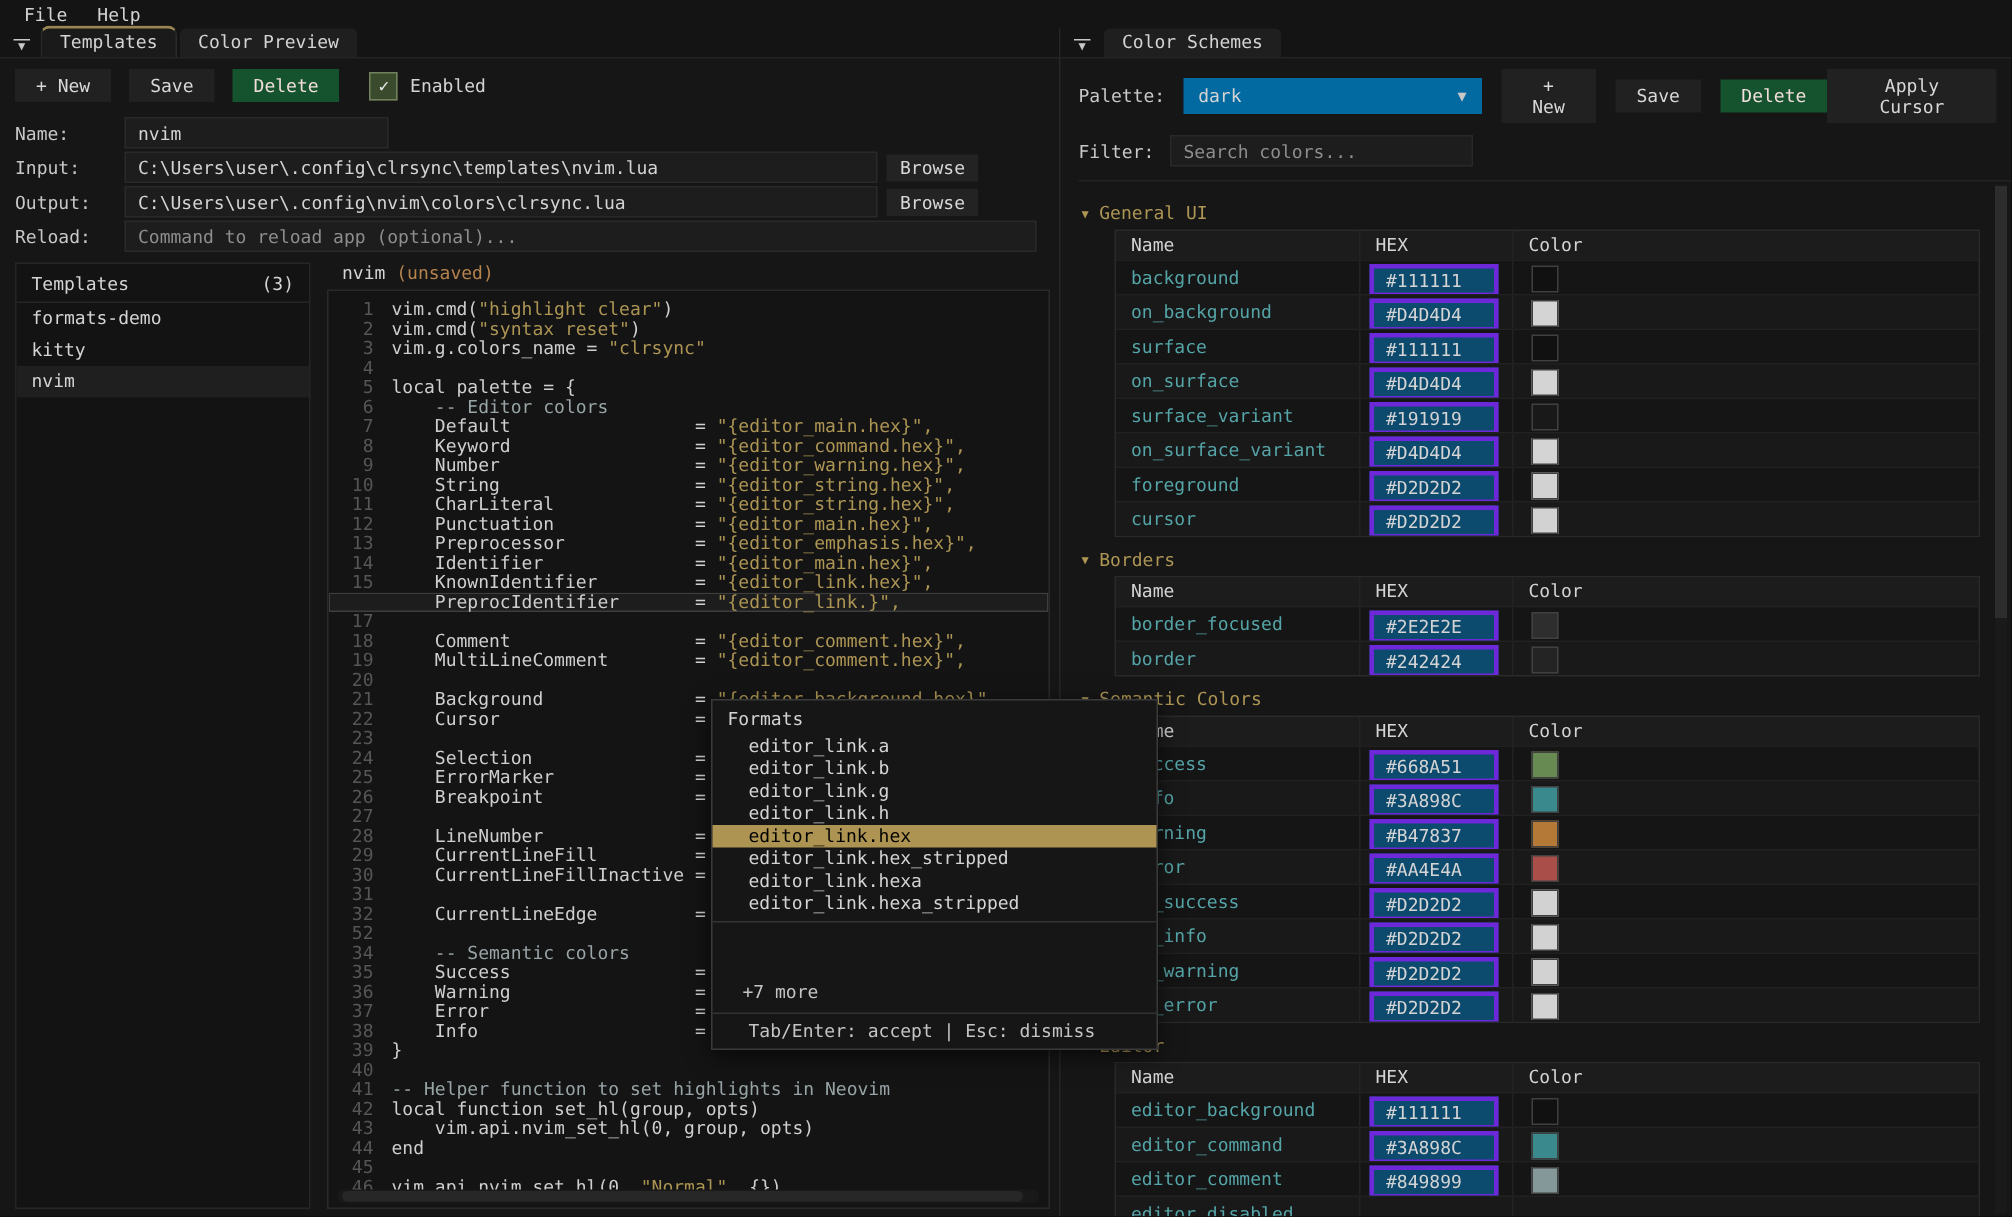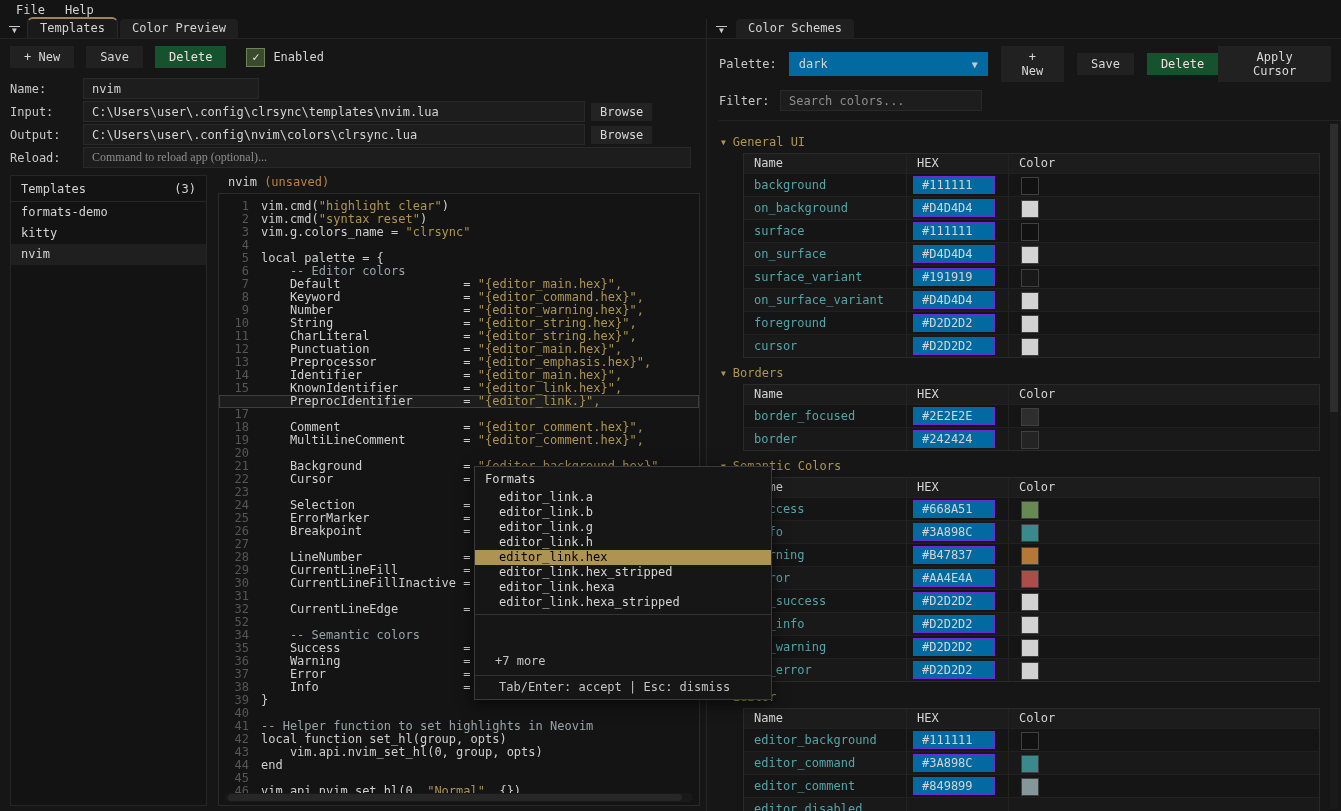--- a/index.html
+++ b/index.html
@@ -27,21 +27,21 @@
   .checkwrap{display:flex;align-items:center;gap:8px;margin-left:8px;}
   .checkbox{width:17px;height:17px;background:#394B2C;border:1px solid #72825E;display:flex;
             align-items:center;justify-content:center;color:#E8E8E8;font-size:12px;}
   
   .form{margin:9px 0 0 10px;}
   .form-row{display:flex;align-items:center;height:23px;}
   .form-label{width:73px;color:#C8C8C8;}
   .tinput{background:#1D1D1D;border:1px solid #292929;color:#D4D4D4;height:19px;padding:0 8px;
           font:inherit;box-sizing:content-box;}
   .tinput::placeholder{color:#8E8E8E;}
-  .w-name{width:158px;} .w-path{width:484px;} .w-reload{width:590px;font-family:Liberation Serif, serif;}
+  .w-name{width:158px;} .w-path{width:484px;} .w-reload{width:590px;}
   .browse{margin-left:6px;background:#232323;padding:2px 9px;}
   
   .left-body{flex:1;display:flex;gap:11px;margin:6px 6px 5px 10px;min-height:0;}
   .tlist{width:197px;background:#131313;border:1px solid #262626;box-sizing:border-box;}
   .tlist-header{display:flex;justify-content:space-between;padding:6px 10px 5px;border-bottom:1px solid #262626;}
   .list-item{padding:3px 10px 4px;}
   .list-item.selected{background:#1F1F1F;}
   .editor-col{flex:1;display:flex;flex-direction:column;min-width:0;}
   .editor-title{height:18px;margin-left:10px;}
   .unsaved{color:#B5834D;}
@@ -71,21 +71,21 @@
   .ctable{margin-left:36px;width:577px;border:1px solid #2A2A2A;background:#151515;box-sizing:border-box;}
   .crow{display:grid;grid-template-columns:162px 102px 1fr;height:23px;box-sizing:border-box;
         border-top:1px solid #212121;}
   .crow.alt{background:#191919;}
   .crow.chead{height:19px;background:#1C1C1C;border-top:none;color:#D4D4D4;}
   .chead .ccell{line-height:19px;padding-left:10px;}
   .ccell{overflow:hidden;line-height:22px;}
   .ccell + .ccell{border-left:1px solid #232323;}
   .cname{color:#55A4A7;padding-left:10px;}
   .hexbox{display:inline-block;margin:2px 0 0 6px;height:16px;line-height:16px;padding:0 8px;
-          background:#0369a1;border:1px solid #6d28d9;min-width:64px;}
+          background:#0c4a6e;border:3px solid #6d28d9;min-width:64px;}
   .swatch{display:inline-block;width:16px;height:16px;margin:3px 0 0 12px;border:1px solid #404040;}
   .vscroll{position:absolute;right:3px;top:2px;bottom:2px;width:8px;background:#1A1A1A;}
   .vthumb{position:absolute;left:0;right:0;top:1px;height:42%;background:#2D2D2D;}
   
   .popup{position:absolute;left:474px;top:466px;width:298px;z-index:50;background:#161616;
          border:1px solid #3A3A3A;box-shadow:0 4px 14px rgba(0,0,0,.6);box-sizing:border-box;}
   .popup-title{padding:5px 10px 4px;}
   .popup-item{height:15px;line-height:15px;padding-left:24px;white-space:pre;}
   .popup-item.selected{background:#AE9452;color:#000000;}
   .popup-sep{border-top:1px solid #333333;margin-top:4px;}

